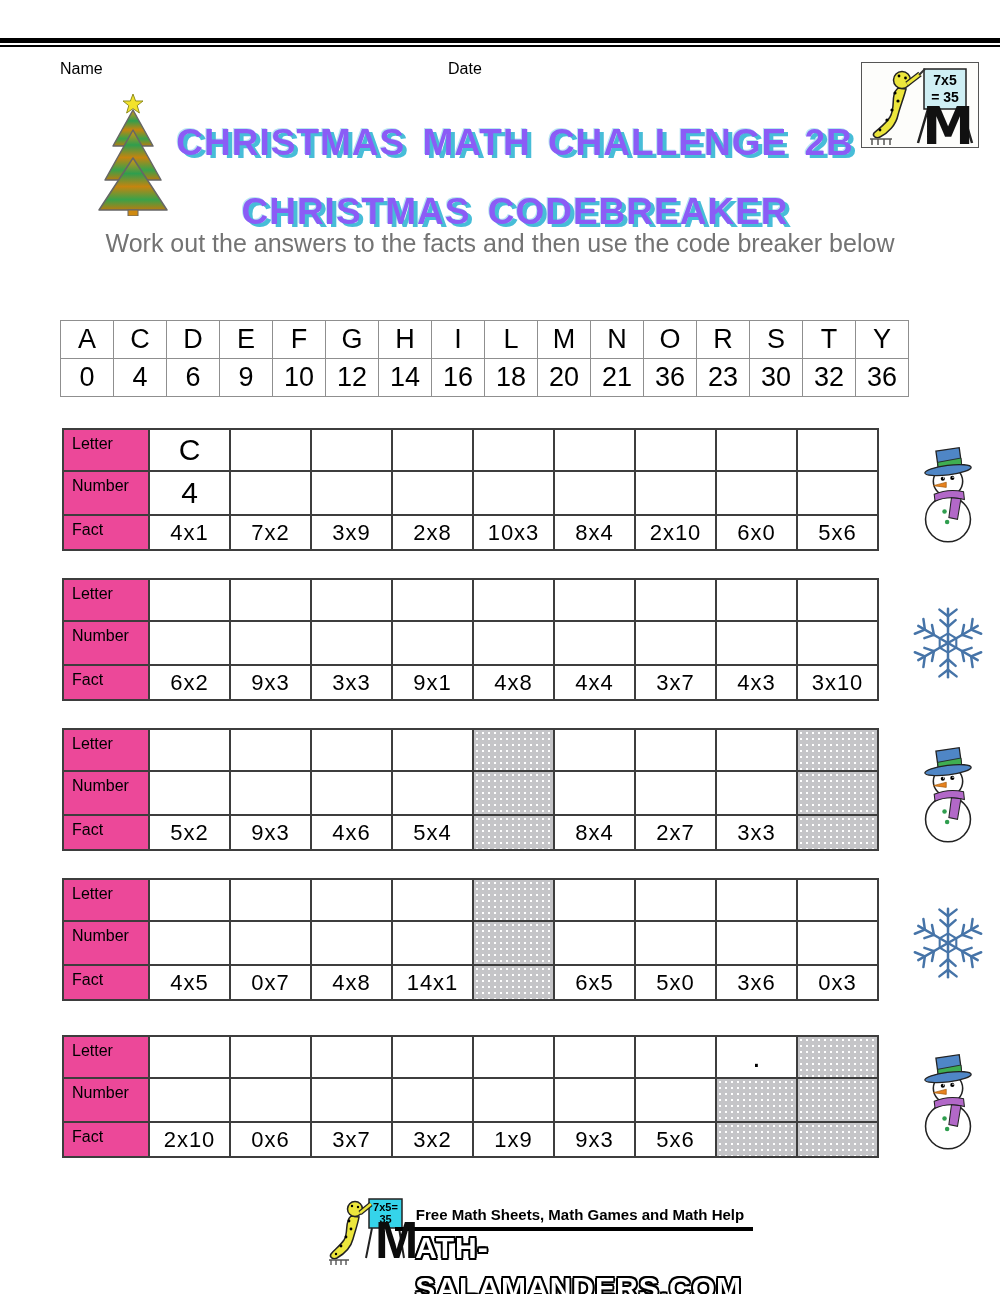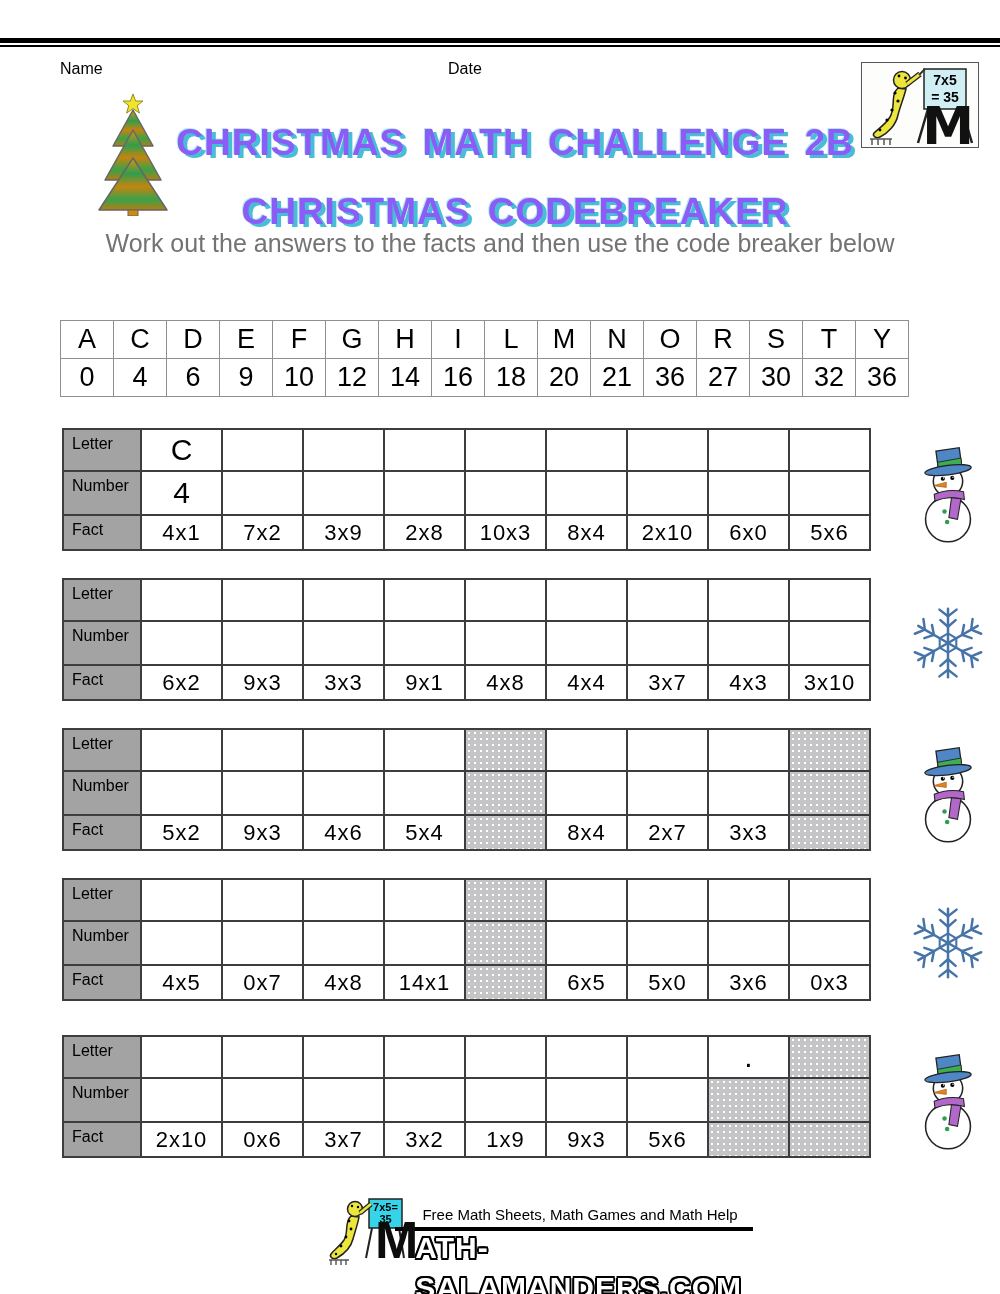--- a/index.html
+++ b/index.html
@@ -29,39 +29,39 @@
 
   
   .code-table{position:absolute;left:60px;top:320px;border-collapse:collapse;background:#fff;}
   .code-table td{width:52px;height:37px;border:1px solid #8f8f8f;text-align:center;
     font-size:27px;padding:0;}
 
   
   .puzzle-row{position:absolute;left:62px;width:938px;height:130px;}
   .fact-table{border-collapse:collapse;background:#fff;}
   .fact-table th,.fact-table td{border:2px solid #3d3d3d;padding:0;box-sizing:border-box;}
-  .fact-table th.lbl{width:78px;font-size:16px;font-weight:400;text-align:left;
-    vertical-align:top;padding:5px 0 0 8px;background:#a3a3a3;}
+  .fact-table th.lbl{width:86px;font-size:16px;font-weight:400;text-align:left;
+    vertical-align:top;padding:5px 0 0 8px;background:#ec4899;}
   .fact-table td{width:81px;text-align:center;vertical-align:middle;}
   tr.r-letter td{height:42px;}
   tr.r-number td{height:44px;}
   tr.r-fact td{height:35px;}
   td.big{font-size:30px;}
   td.fact{font-size:22px;letter-spacing:1px;}
   td.shaded{background-color:#c5c5c8;
     background-image:radial-gradient(circle,#ffffff 0.8px,rgba(255,255,255,0) 1px);
     background-size:6px 6px;}
   .deco{position:absolute;left:833px;top:0;width:105px;height:130px;
     display:flex;align-items:center;justify-content:center;}
 
   
   .footer{position:absolute;left:325px;top:1196px;width:440px;height:72px;}
   .f-sala{position:absolute;left:0;top:0;}
   .f-tagline{position:absolute;left:85px;top:10px;width:340px;text-align:center;
-    font-size:15px;font-weight:normal;white-space:nowrap;}
+    font-size:15px;font-weight:bold;white-space:nowrap;}
   .f-rule{position:absolute;left:70px;top:31px;width:358px;height:4px;background:#000;}
   .f-site{position:absolute;left:50px;top:22px;display:flex;align-items:baseline;}
   .site-m{font-size:52px;font-weight:900;line-height:44px;color:#0c0c0c;letter-spacing:-2px;}
   .site-rest{font-size:30px;font-weight:800;line-height:40px;color:#fff;
     text-transform:uppercase;letter-spacing:1px;margin-left:-1px;
     text-shadow:-1.6px -1.6px 0 #000,1.6px -1.6px 0 #000,-1.6px 1.6px 0 #000,
       1.6px 1.6px 0 #000,0 2px 0 #000,0 -2px 0 #000,2px 0 0 #000,-2px 0 0 #000;}
 </style>
 </head>
 <body>
@@ -150,21 +150,21 @@
           <td>6</td>
           <td>9</td>
           <td>10</td>
           <td>12</td>
           <td>14</td>
           <td>16</td>
           <td>18</td>
           <td>20</td>
           <td>21</td>
           <td>36</td>
-          <td>27</td>
+          <td>23</td>
           <td>30</td>
           <td>32</td>
           <td>36</td>
         </tr>
     </tbody>
   </table>
 
   <div id="puzzles">
       <div class="puzzle-row" style="top: 428px;">
         <table class="fact-table">

